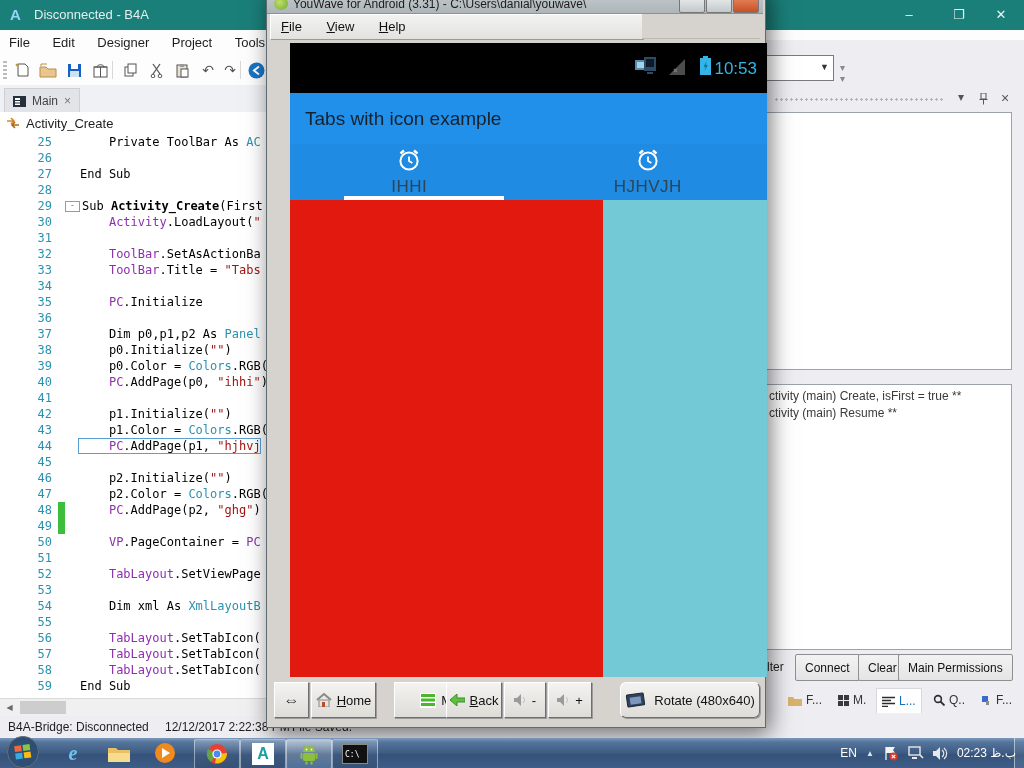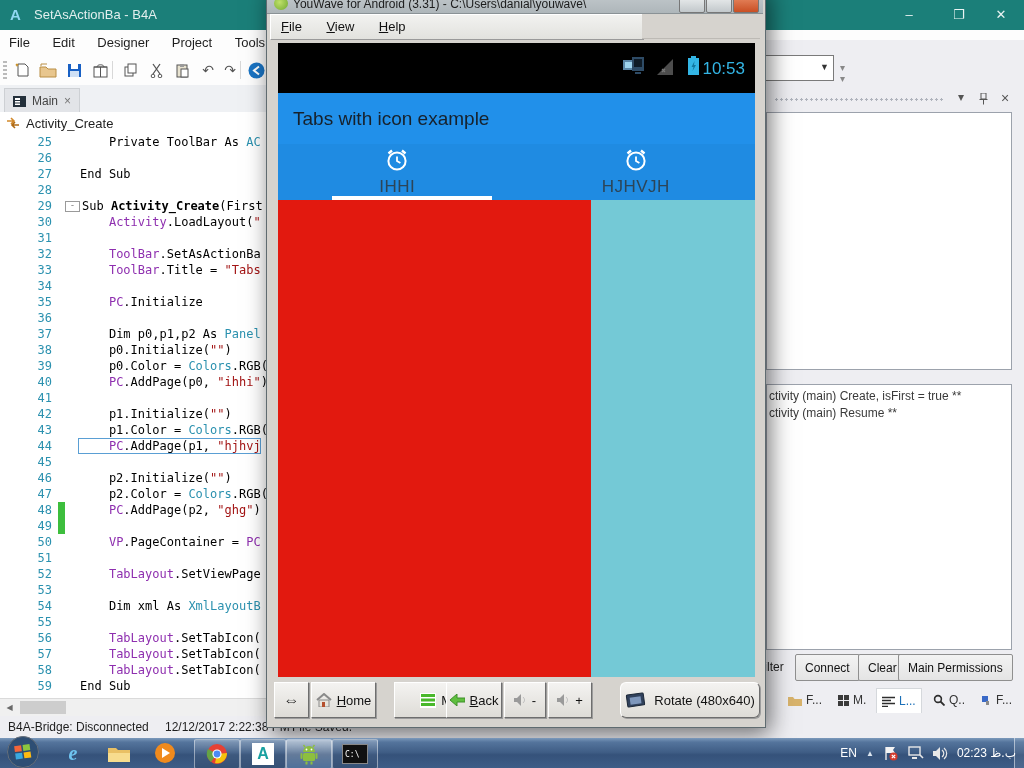--- a/index.html
+++ b/index.html
@@ -67,21 +67,21 @@
      background:radial-gradient(circle at 40% 40%,#BFE06A,#6FA82F);}
   .emu-winbtn{top:8px;width:24px;height:16px;background:linear-gradient(180deg,#EDEFF0,#C2C8CB);
      border:1px solid #777;border-radius:2px;}
   .emu-winbtn.close{background:linear-gradient(180deg,#E88A63,#C94F24);}
   #emu-menubar{left:3px;top:27px;width:372px;height:24px;background:linear-gradient(180deg,#F2F2F0,#E2E2DE);
      border:1px solid #FFF;border-right-color:#9a9a9a;border-bottom-color:#9a9a9a;}
   .emu-menu{display:inline-block;padding:4px 10px;font-size:13px;color:#111;}
   .emu-menu::first-letter{text-decoration:underline;}
   #emu-menufill{left:375px;top:27px;width:118px;height:24px;background:#D6D3CE;border-bottom:1px solid #bdbab5;}
   
-  #screen{left:11px;top:56px;width:477px;height:634px;background:#1d4ed8;}
+  #screen{left:23px;top:56px;width:477px;height:634px;background:#1d4ed8;}
   #a-status{left:0;top:0;width:477px;height:50px;background:#000;color:#33B5E5;}
   #a-clock{right:10px;top:16px;font-size:17px;}
   #a-actionbar{left:0;top:50px;width:477px;height:51px;background:#2190EA;}
   #a-title{left:15px;top:15px;font-size:19px;color:#17212B;}
   #a-tabs{left:0;top:101px;width:477px;height:56px;background:#1F8BE2;display:flex;}
   .a-tab{flex:1;display:flex;flex-direction:column;align-items:center;justify-content:center;gap:4px;}
   .a-tab-label{font-size:17px;color:#2C4558;letter-spacing:.5px;}
   #a-indicator{left:54px;top:153px;width:160px;height:4px;background:#FFF;}
   #page-red{left:0;top:157px;width:313px;height:477px;background:#E2190F;}
   #page-teal{left:313px;top:157px;width:164px;height:477px;background:#74C9D6;}
@@ -103,21 +103,21 @@
   #show-desktop{right:0;top:0;width:9px;height:30px;border-left:1px solid rgba(255,255,255,.5);background:rgba(255,255,255,.08);}
   svg{display:block;}
 </style>
 </head>
 <body>
 
 <div id="stage">
 
   <div class="abs" id="ide-titlebar">
     <div class="abs" id="ide-logo">A</div>
-    <div class="abs" id="ide-title">SetAsActionBa - B4A</div>
+    <div class="abs" id="ide-title">Disconnected - B4A</div>
     <div class="abs win-btn" style="left:886px;">–</div>
     <div class="abs win-btn" style="left:936px;">❐</div>
     <div class="abs win-btn" style="left:978px;">✕</div>
   </div>
 
   <div class="abs" id="ide-menubar">
     <span class="ide-menu">File</span>
     <span class="ide-menu">Edit</span>
     <span class="ide-menu">Designer</span>
     <span class="ide-menu">Project</span>

